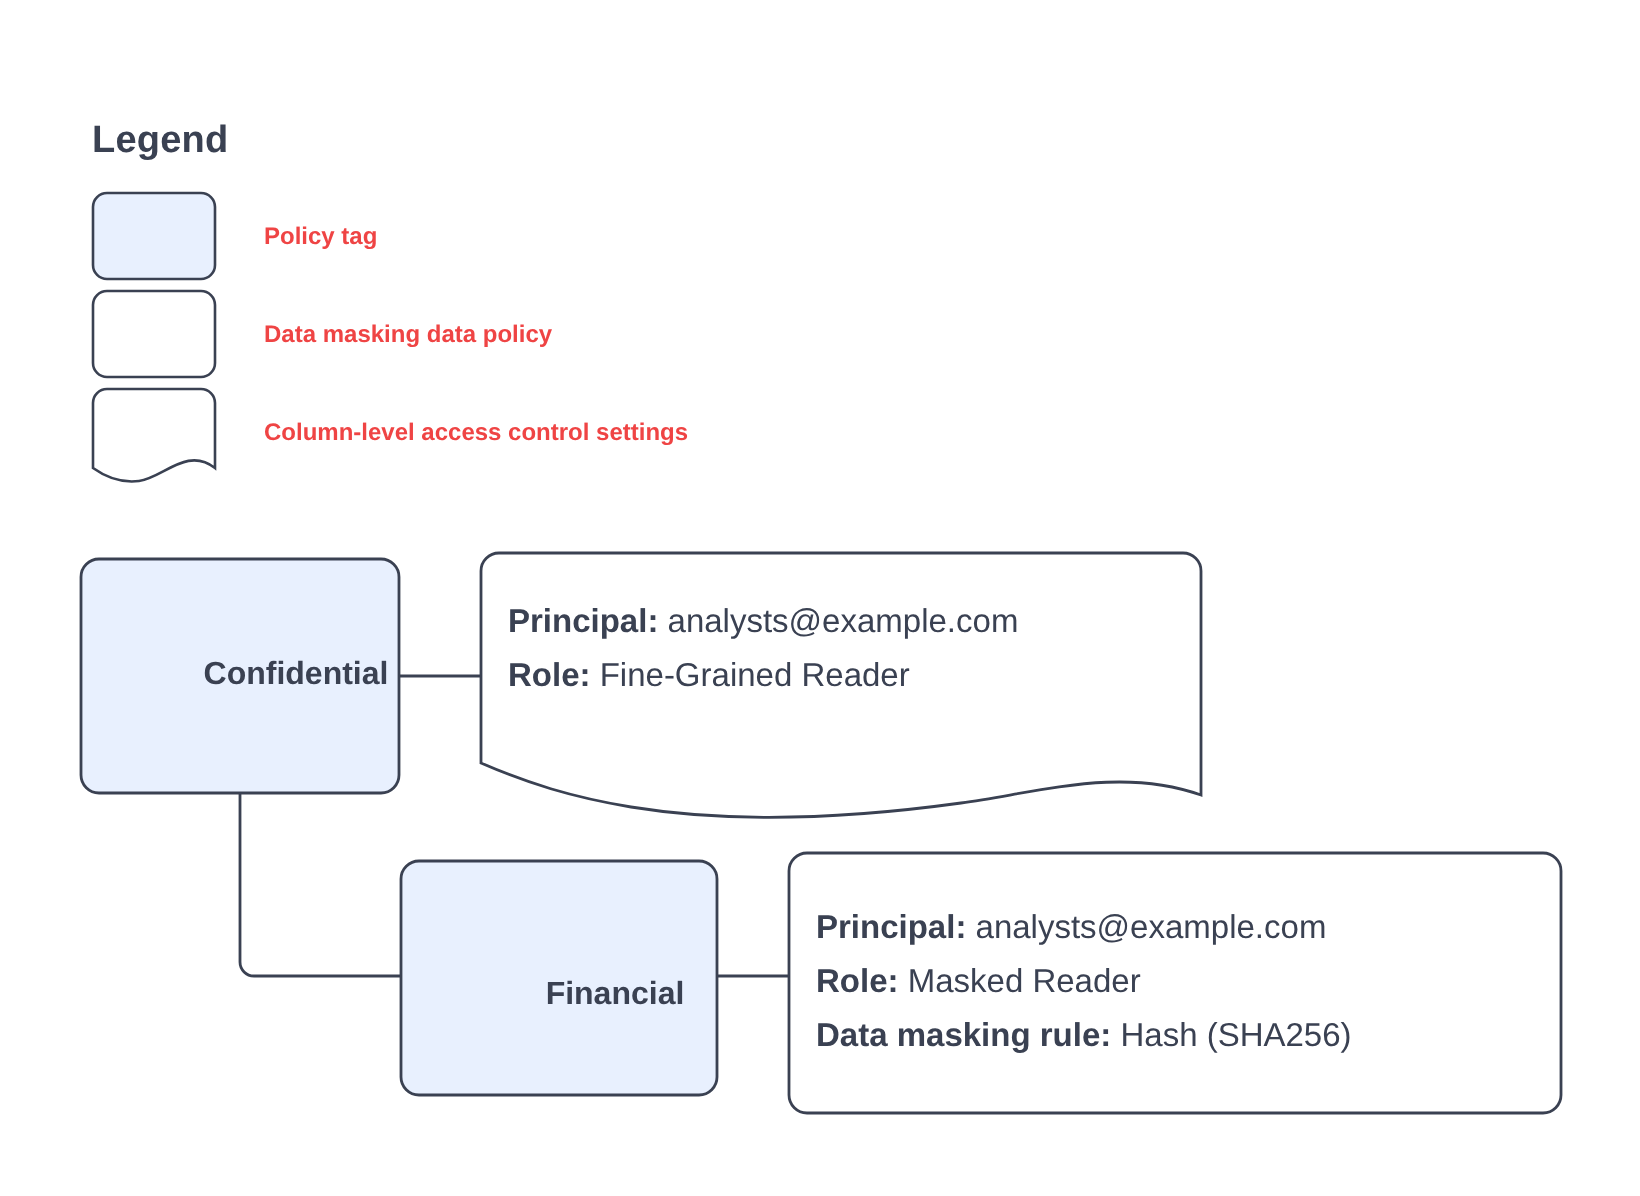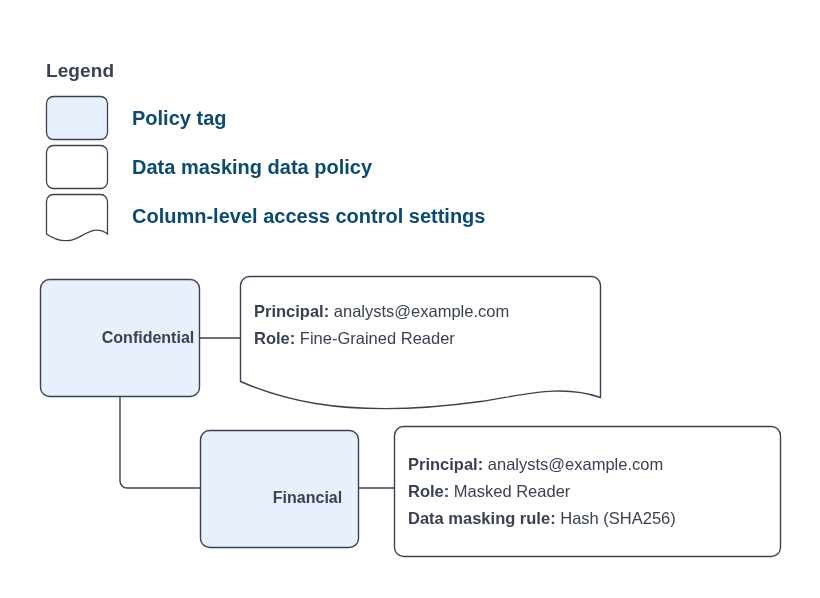--- a/index.html
+++ b/index.html
@@ -51,23 +51,23 @@
     width: 62px;
     height: 44px;
   }
   .legend-label {
     position: absolute;
     left: 86px;
     top: 0;
     height: 44px;
     display: flex;
     align-items: center;
-    font-size: 20px;
+    font-size: 12px;
     font-weight: bold;
-    color: #0c4a6e;
+    color: #ef4444;
     white-space: nowrap;
   }
   .legend-row.r2 .legend-swatch { height: 50px; }
 
   
   .node {
     position: absolute;
     box-sizing: border-box;
     display: flex;
     align-items: center;

